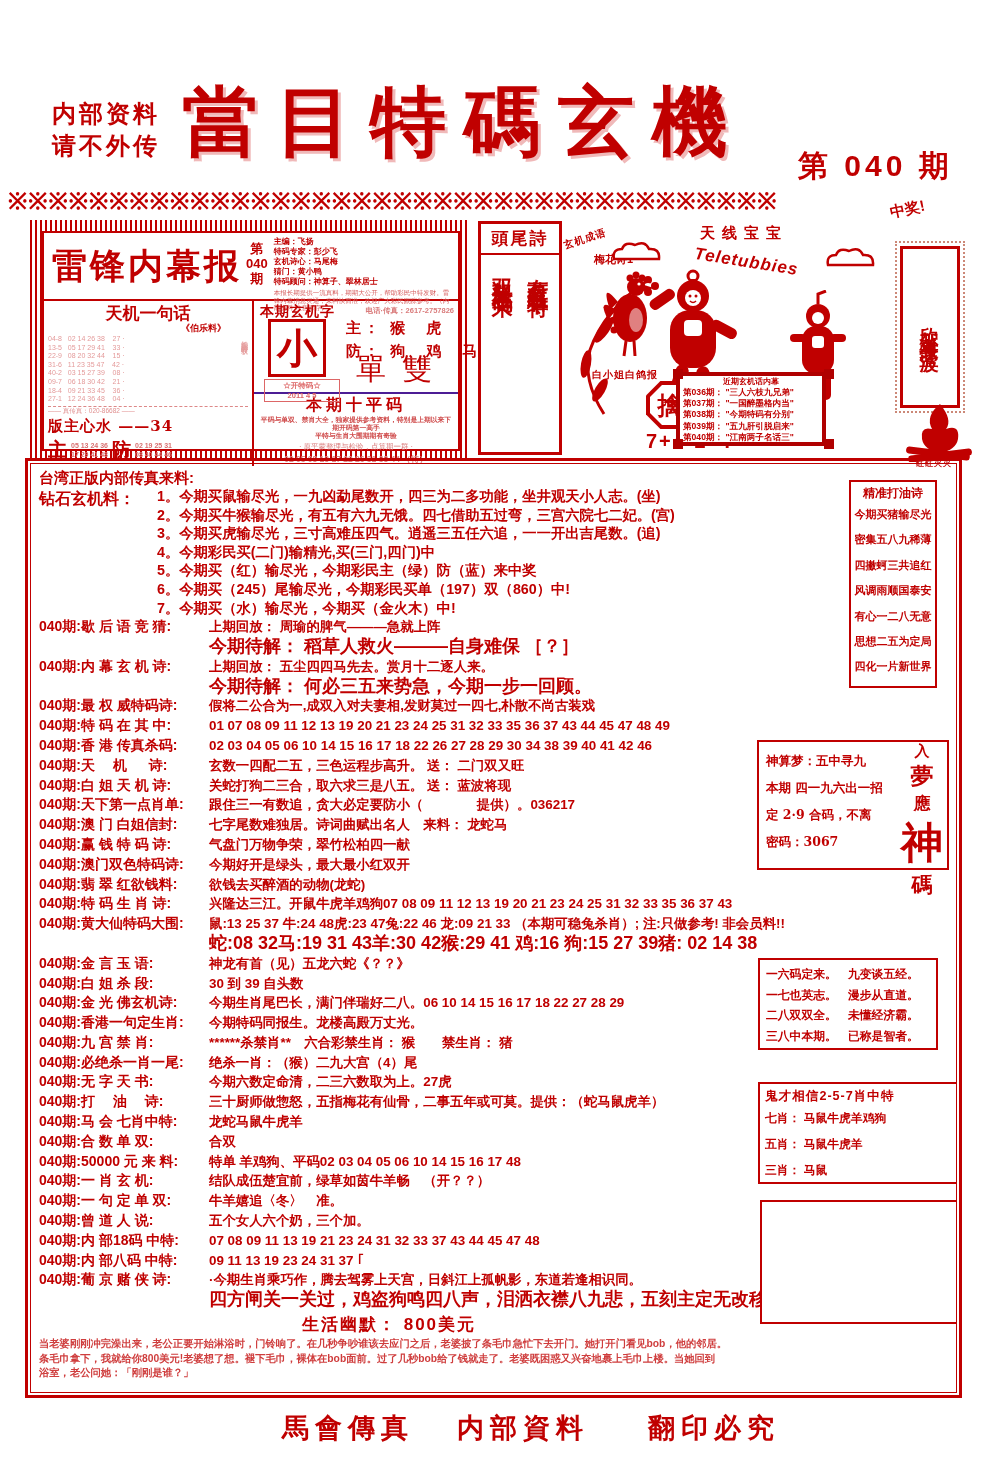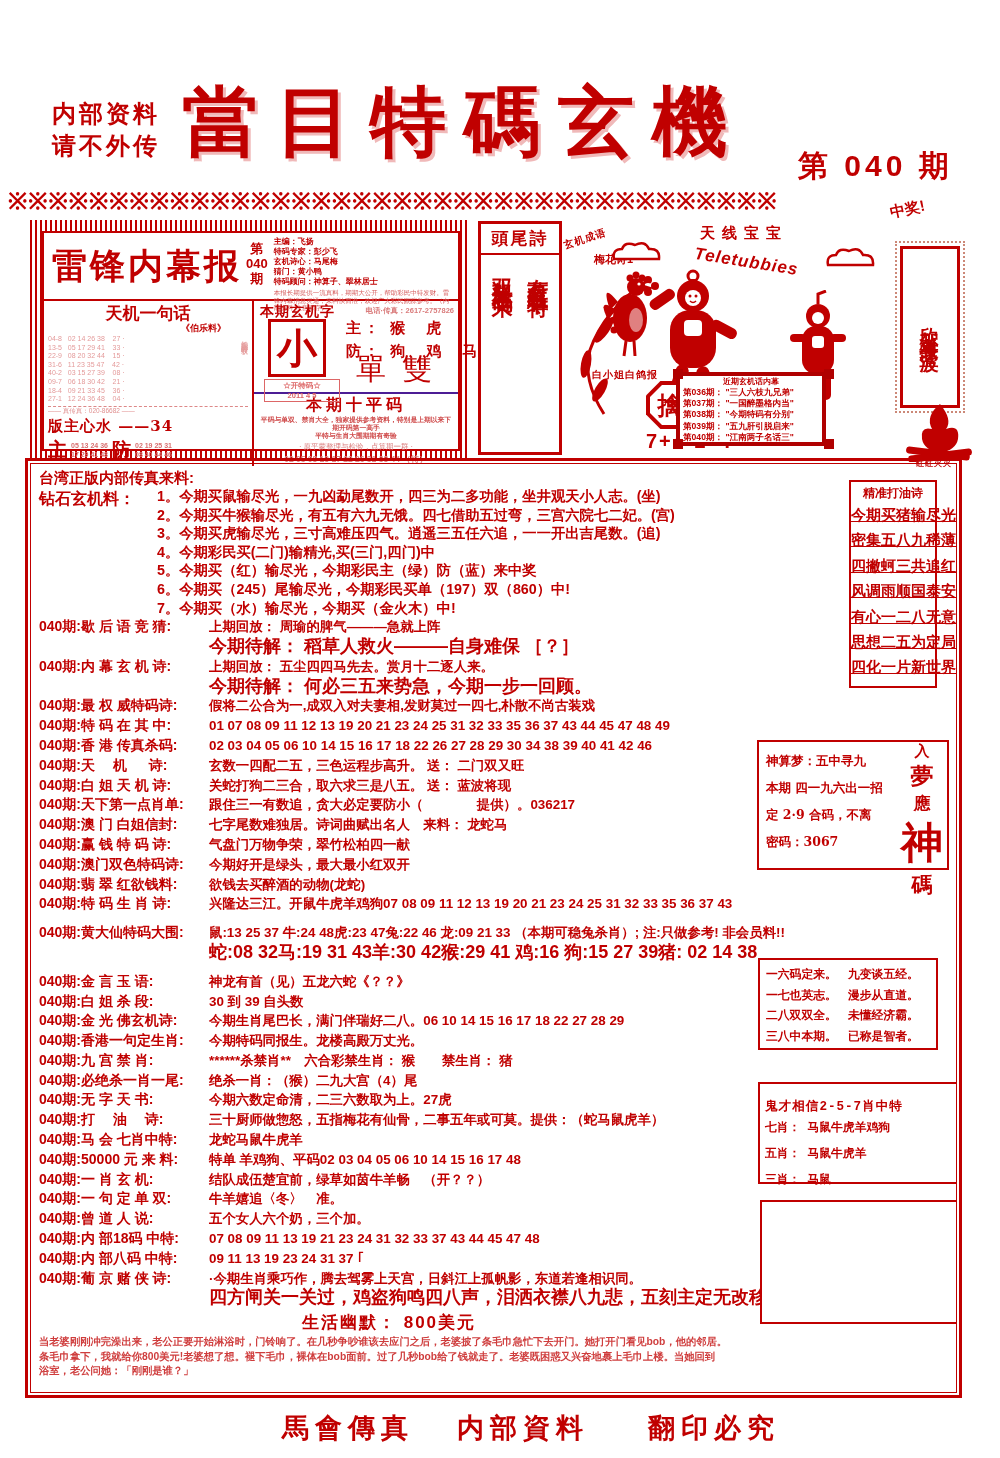--- a/index.html
+++ b/index.html
@@ -89,37 +89,37 @@
   #main-in{position:absolute;left:2px;top:2px;right:2px;bottom:2px;border:1px solid #c00000;
            padding:5px 0 0 8px;overflow:hidden;}
   .intro{font-size:15px;font-weight:900;line-height:18px;}
   .zs{display:flex;}
   .zs-label{font-size:16px;font-weight:900;width:118px;padding-top:2px;}
   .zs-items div{font-size:14.3px;font-weight:bold;line-height:18.6px;white-space:nowrap;}
   .row{font-size:13.4px;line-height:19.8px;white-space:nowrap;}
   .row .lb{display:inline-block;min-width:170px;font-size:14px;font-weight:900;}
   .row .tx{font-weight:bold;}
   .row2{padding-left:170px;font-size:18px;font-weight:bold;line-height:19.8px;white-space:nowrap;}
-  .gap{margin-top:9px;}
+  .gap{}
   .humor-title{width:700px;text-align:center;font-size:17px;font-weight:900;letter-spacing:2px;margin-top:3px;line-height:24px;}
   .humor-p{font-size:10.3px;line-height:14.5px;font-weight:bold;color:#cf3d3d;white-space:nowrap;}
 
   
   .sbox{position:absolute;background:#fff;border:2px solid #c00000;box-sizing:border-box;}
   #dayou{left:818px;top:16px;width:88px;height:208px;text-align:center;padding-top:3px;}
   .dy-t{font-size:12px;font-weight:900;}
-  .dy-l{font-size:15px;font-weight:900;line-height:25.4px;white-space:nowrap;text-decoration:underline;}
+  .dy-l{font-size:11px;font-weight:900;line-height:25.4px;white-space:nowrap;}
   #shensuan{left:726px;top:276px;width:192px;height:130px;padding:5px 0 0 7px;}
   .ss-l{font-size:12.5px;font-weight:900;line-height:27px;white-space:nowrap;}
   .ss-v{position:absolute;right:4px;top:0px;display:flex;flex-direction:column;align-items:center;font-weight:900;}
   .ss-v i{font-style:normal;}
   #liuma{left:727px;top:494px;width:180px;height:92px;padding:4px 0 0 6px;}
   .lm-r{display:flex;font-size:11.8px;font-weight:900;line-height:20.5px;white-space:nowrap;}
   .lm-r .c1{width:82px;}
-  #guicai{left:727px;top:618px;width:216px;height:102px;padding:14px 0 0 5px;font-family:Liberation Mono, monospace;}
+  #guicai{left:727px;top:618px;width:216px;height:102px;padding:4px 0 0 5px;}
   .gc-t{font-size:12.6px;font-weight:900;letter-spacing:1px;}
   .gc-l{font-size:11.8px;font-weight:900;line-height:26px;white-space:nowrap;}
   #emptybox{left:729px;top:736px;width:198px;height:124px;}
 
   
   .foot{top:1410px;font-size:27px;font-weight:900;letter-spacing:6px;}
   #foot1{left:282px;} #foot2{left:457px;} #foot3{left:648px;}
 
   svg{display:block;}
 </style>
@@ -357,20 +357,21 @@
   <div class="row2">蛇:08 32马:19 31 43羊:30 42猴:29 41 鸡:16 狗:15 27 39猪: 02 14 38</div>
   <div class="row gap"><span class="lb">040期:金 言 玉 语:</span><span class="tx">神龙有首（见）五龙六蛇《？？》</span></div>
   <div class="row"><span class="lb">040期:白 姐 杀 段:</span><span class="tx">30 到 39 自头数</span></div>
   <div class="row"><span class="lb">040期:金 光 佛玄机诗:</span><span class="tx">今期生肖尾巴长，满门伴瑞好二八。06 10 14 15 16 17 18 22 27 28 29</span></div>
   <div class="row"><span class="lb">040期:香港一句定生肖:</span><span class="tx">今期特码同报生。龙楼高殿万丈光。</span></div>
   <div class="row"><span class="lb">040期:九 宫 禁 肖:</span><span class="tx">******杀禁肖**　六合彩禁生肖： 猴　　禁生肖： 猪</span></div>
   <div class="row"><span class="lb">040期:必绝杀一肖一尾:</span><span class="tx">绝杀一肖：（猴）二九大宫（4）尾</span></div>
   <div class="row"><span class="lb">040期:无 字 天 书:</span><span class="tx">今期六数定命清，二三六数取为上。27虎</span></div>
   <div class="row"><span class="lb">040期:打 　油　 诗:</span><span class="tx">三十厨师做惣怒，五指梅花有仙骨，二事五年或可莫。提供：（蛇马鼠虎羊）</span></div>
   <div class="row"><span class="lb">040期:马 会 七肖中特:</span><span class="tx">龙蛇马鼠牛虎羊</span></div>
+  <div class="row"><span class="lb">040期:合 数 单 双:</span><span class="tx">合双</span></div>
   <div class="row"><span class="lb">040期:50000 元 来 料:</span><span class="tx">特单 羊鸡狗、平码02 03 04 05 06 10 14 15 16 17 48</span></div>
   <div class="row"><span class="lb">040期:一 肖 玄 机:</span><span class="tx">结队成伍楚宜前，绿草如茵牛羊畅　（开？？）</span></div>
   <div class="row"><span class="lb">040期:一 句 定 单 双:</span><span class="tx">牛羊嬉追〈冬〉　准。</span></div>
   <div class="row"><span class="lb">040期:曾 道 人 说:</span><span class="tx">五个女人六个奶，三个加。</span></div>
   <div class="row"><span class="lb">040期:内 部18码 中特:</span><span class="tx">07 08 09 11 13 19 21 23 24 31 32 33 37 43 44 45 47 48</span></div>
   <div class="row"><span class="lb">040期:内 部八码 中特:</span><span class="tx">09 11 13 19 23 24 31 37 ｢</span></div>
   <div class="row"><span class="lb">040期:葡 京 赌 侠 诗:</span><span class="tx">·今期生肖乘巧作，腾去驾雾上天宫，日斜江上孤帆影，东道若逢相识同。</span></div>
   <div class="row2">四方闸关一关过，鸡盗狗鸣四八声，泪洒衣襟八九悲，五刻主定无改移。</div>
 
   <div class="humor-title">生活幽默： 800美元</div>

